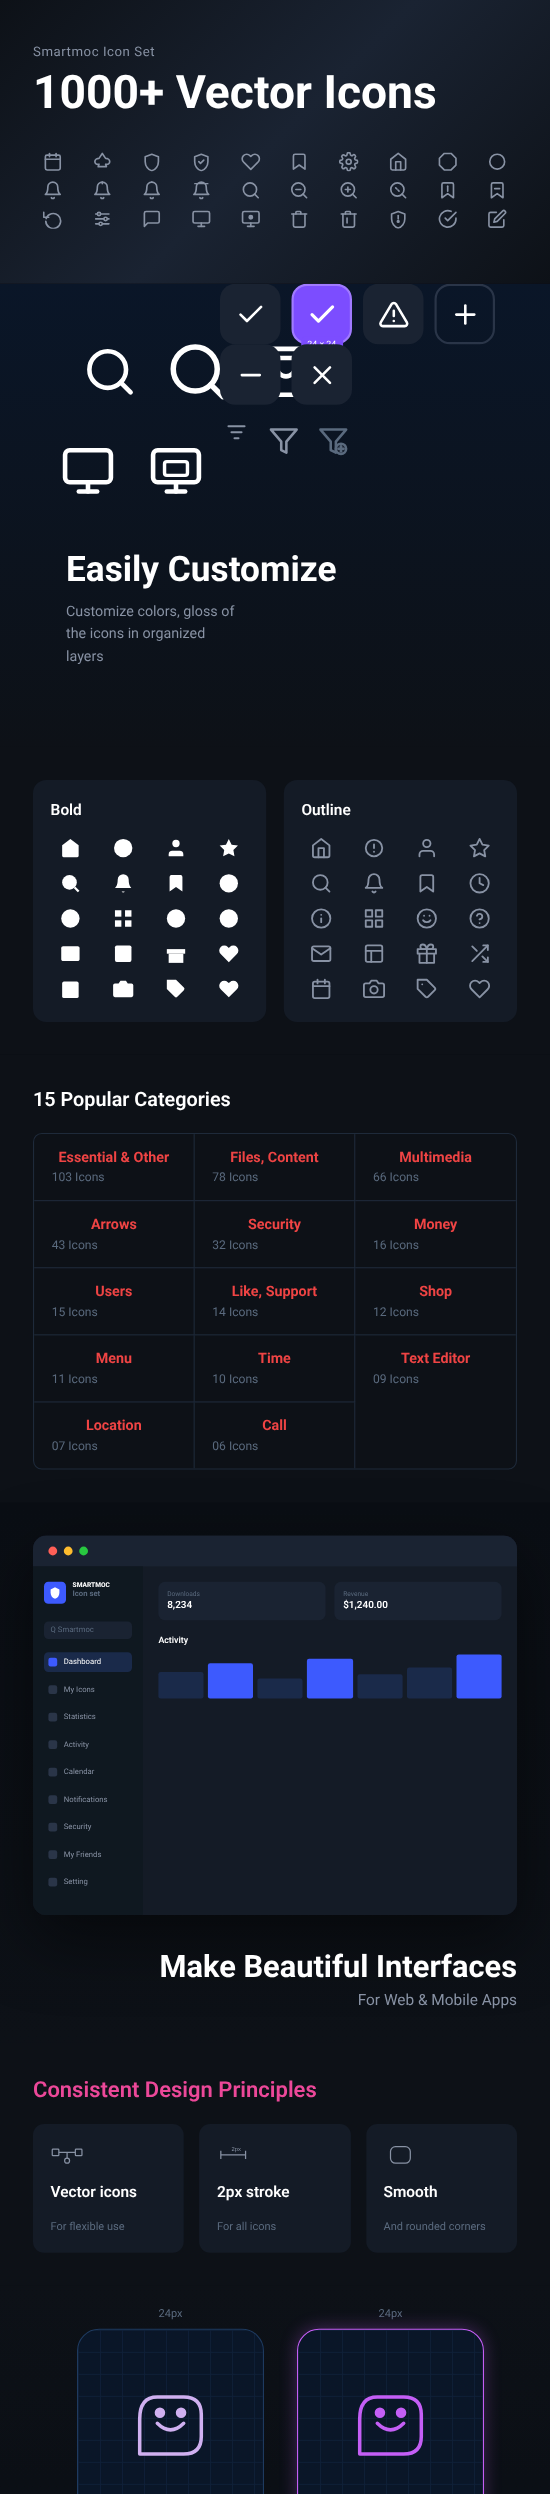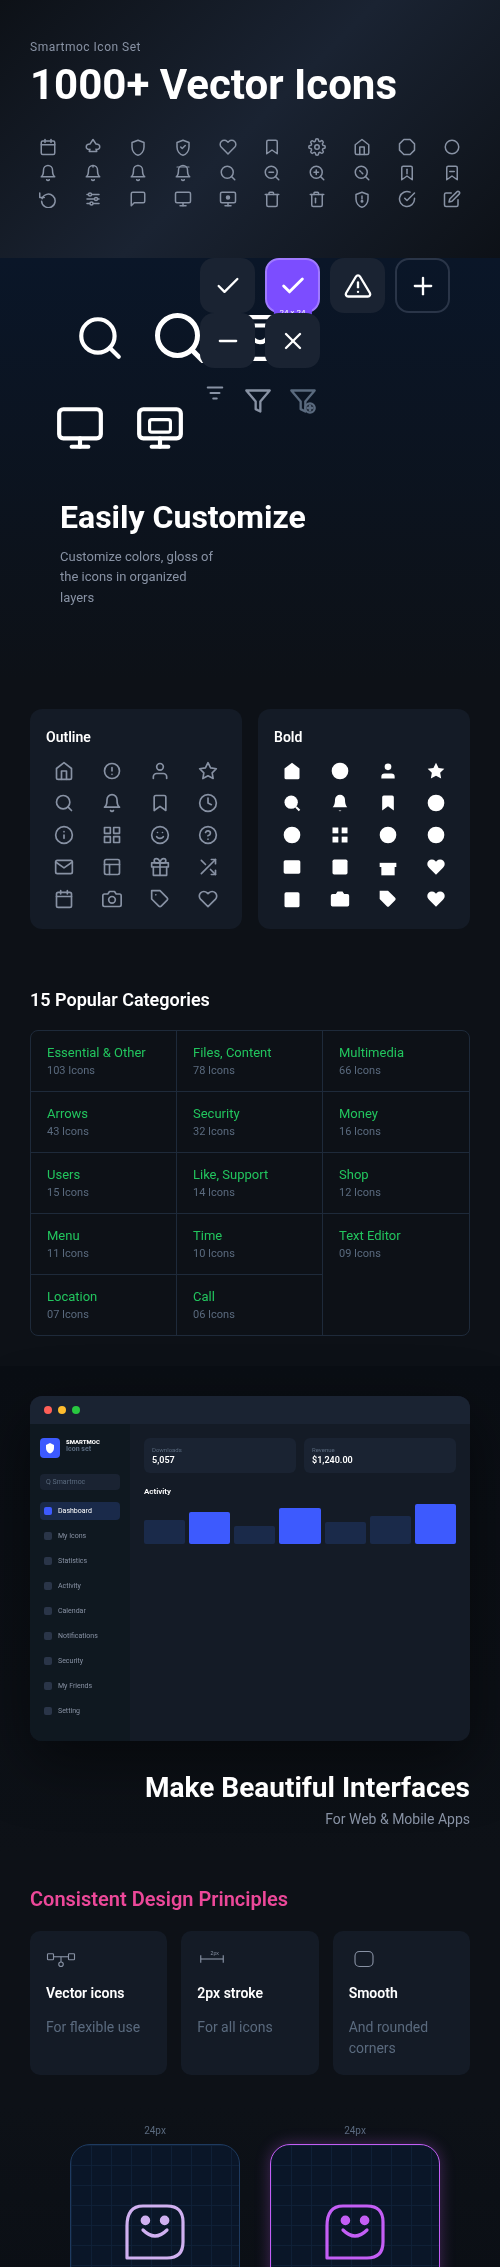--- a/index.html
+++ b/index.html
@@ -198,23 +198,24 @@
       border-bottom: 1px solid #1e2a3a;
     }
     .category-cell:nth-child(3n) {
       border-right: none;
     }
     .category-cell:nth-last-child(-n+3) {
       border-bottom: none;
     }
     .category-name {
       font-size: 13px;
-      font-weight: 400;
-      color: #22c55e;
+      font-weight: 700;
+      color: #ef4444;
       margin-bottom: 4px;
+      text-align: center;
     }
     .category-count {
       font-size: 11px;
       color: #5a6a7e;
     }
 
     
     .interface-section {
       background: linear-gradient(to bottom, #0a0e14, #0d1117);
       padding: 30px;
@@ -383,21 +384,21 @@
       margin-bottom: 10px;
       color: #8892a4;
     }
     .principle-name {
       font-size: 14px;
       font-weight: 600;
       color: #ffffff;
       margin-bottom: 4px;
     }
     .principle-desc {
-      font-size: 14px;
+      font-size: 10px;
       color: #5a6a7e;
       line-height: 1.5;
       margin-top: 16px;
     }
 
     
     .showcase-section {
       background: linear-gradient(to bottom, #0d1117, #0a0e14);
       padding: 20px 30px 40px;
       display: flex;
@@ -768,20 +769,133 @@
               </svg>
           </div>
         </div>
       </div>
     </div>
   </div>
 </section>
 
 <section class="style-section">
   <div class="style-card">
+    <div class="style-card-title">Bold</div>
+    <div class="style-icon-grid">
+      <div class="style-icon">
+        <svg width="20" height="20" viewBox="0 0 24 24">
+            <path d="M3 9l9-7 9 7v11a2 2 0 0 1-2 2H5a2 2 0 0 1-2-2z" fill="#ffffff"></path>
+          </svg>
+      </div>
+      <div class="style-icon">
+        <svg width="20" height="20" viewBox="0 0 24 24">
+            <circle cx="12" cy="12" r="10" fill="#ffffff"></circle>
+          </svg>
+      </div>
+      <div class="style-icon">
+        <svg width="20" height="20" viewBox="0 0 24 24">
+            <path d="M20 21v-2a4 4 0 0 0-4-4H8a4 4 0 0 0-4 4v2" fill="#ffffff"></path>
+            <circle cx="12" cy="7" r="4" fill="#ffffff"></circle>
+          </svg>
+      </div>
+      <div class="style-icon">
+        <svg width="20" height="20" viewBox="0 0 24 24">
+            <polygon points="12 2 15.09 8.26 22 9.27 17 14.14 18.18 21.02 12 17.77 5.82 21.02 7 14.14 2 9.27 8.91 8.26 12 2" fill="#ffffff"></polygon>
+          </svg>
+      </div>
+      <div class="style-icon">
+        <svg width="20" height="20" viewBox="0 0 24 24">
+            <circle cx="11" cy="11" r="8" fill="#ffffff"></circle>
+            <line x1="21" y1="21" x2="16.65" y2="16.65" stroke="#ffffff" stroke-width="2.5"></line>
+          </svg>
+      </div>
+      <div class="style-icon">
+        <svg width="20" height="20" viewBox="0 0 24 24">
+            <path d="M18 8A6 6 0 0 0 6 8c0 7-3 9-3 9h18s-3-2-3-9" fill="#ffffff"></path>
+            <path d="M13.73 21a2 2 0 0 1-3.46 0" fill="#ffffff"></path>
+          </svg>
+      </div>
+      <div class="style-icon">
+        <svg width="20" height="20" viewBox="0 0 24 24">
+            <path d="M19 21l-7-5-7 5V5a2 2 0 0 1 2-2h10a2 2 0 0 1 2 2z" fill="#ffffff"></path>
+          </svg>
+      </div>
+      <div class="style-icon">
+        <svg width="20" height="20" viewBox="0 0 24 24">
+            <circle cx="12" cy="12" r="10" fill="#ffffff"></circle>
+          </svg>
+      </div>
+      <div class="style-icon">
+        <svg width="20" height="20" viewBox="0 0 24 24">
+            <circle cx="12" cy="12" r="10" fill="#ffffff"></circle>
+          </svg>
+      </div>
+      <div class="style-icon">
+        <svg width="20" height="20" viewBox="0 0 24 24">
+            <rect x="3" y="3" width="7" height="7" fill="#ffffff"></rect>
+            <rect x="14" y="3" width="7" height="7" fill="#ffffff"></rect>
+            <rect x="3" y="14" width="7" height="7" fill="#ffffff"></rect>
+            <rect x="14" y="14" width="7" height="7" fill="#ffffff"></rect>
+          </svg>
+      </div>
+      <div class="style-icon">
+        <svg width="20" height="20" viewBox="0 0 24 24">
+            <circle cx="12" cy="12" r="10" fill="#ffffff"></circle>
+          </svg>
+      </div>
+      <div class="style-icon">
+        <svg width="20" height="20" viewBox="0 0 24 24">
+            <circle cx="12" cy="12" r="10" fill="#ffffff"></circle>
+          </svg>
+      </div>
+      <div class="style-icon">
+        <svg width="20" height="20" viewBox="0 0 24 24">
+            <path d="M4 4h16c1.1 0 2 .9 2 2v12c0 1.1-.9 2-2 2H4c-1.1 0-2-.9-2-2V6c0-1.1.9-2 2-2z" fill="#ffffff"></path>
+          </svg>
+      </div>
+      <div class="style-icon">
+        <svg width="20" height="20" viewBox="0 0 24 24">
+            <rect x="3" y="3" width="18" height="18" rx="2" fill="#ffffff"></rect>
+          </svg>
+      </div>
+      <div class="style-icon">
+        <svg width="20" height="20" viewBox="0 0 24 24">
+            <rect x="2" y="7" width="20" height="5" fill="#ffffff"></rect>
+            <rect x="4" y="12" width="16" height="10" fill="#ffffff"></rect>
+          </svg>
+      </div>
+      <div class="style-icon">
+        <svg width="20" height="20" viewBox="0 0 24 24">
+            <path d="M20.84 4.61a5.5 5.5 0 0 0-7.78 0L12 5.67l-1.06-1.06a5.5 5.5 0 0 0-7.78 7.78l1.06 1.06L12 21.23l7.78-7.78 1.06-1.06a5.5 5.5 0 0 0 0-7.78z" fill="#ffffff"></path>
+          </svg>
+      </div>
+      <div class="style-icon">
+        <svg width="20" height="20" viewBox="0 0 24 24">
+            <rect x="3" y="4" width="18" height="18" rx="2" fill="#ffffff"></rect>
+          </svg>
+      </div>
+      <div class="style-icon">
+        <svg width="20" height="20" viewBox="0 0 24 24">
+            <path d="M23 19a2 2 0 0 1-2 2H3a2 2 0 0 1-2-2V8a2 2 0 0 1 2-2h4l2-3h6l2 3h4a2 2 0 0 1 2 2z" fill="#ffffff"></path>
+          </svg>
+      </div>
+      <div class="style-icon">
+        <svg width="20" height="20" viewBox="0 0 24 24">
+            <path d="M20.59 13.41l-7.17 7.17a2 2 0 0 1-2.83 0L2 12V2h10l8.59 8.59a2 2 0 0 1 0 2.82z" fill="#ffffff"></path>
+          </svg>
+      </div>
+      <div class="style-icon">
+        <svg width="20" height="20" viewBox="0 0 24 24">
+            <path d="M20.84 4.61a5.5 5.5 0 0 0-7.78 0L12 5.67l-1.06-1.06a5.5 5.5 0 0 0-7.78 7.78l1.06 1.06L12 21.23l7.78-7.78 1.06-1.06a5.5 5.5 0 0 0 0-7.78z" fill="#ffffff"></path>
+          </svg>
+      </div>
+    </div>
+  </div>
+
+  <div class="style-card">
     <div class="style-card-title">Outline</div>
     <div class="style-icon-grid">
       <div class="style-icon outline">
         <svg width="20" height="20" class="icon-svg" viewBox="0 0 24 24" stroke="#8892a4">
             <path d="M3 9l9-7 9 7v11a2 2 0 0 1-2 2H5a2 2 0 0 1-2-2z"></path>
             <polyline points="9 22 9 12 15 12 15 22"></polyline>
           </svg>
       </div>
       <div class="style-icon outline">
         <svg width="20" height="20" class="icon-svg" viewBox="0 0 24 24" stroke="#8892a4">
@@ -901,133 +1015,20 @@
       </div>
       <div class="style-icon outline">
         <svg width="20" height="20" class="icon-svg" viewBox="0 0 24 24" stroke="#8892a4">
             <path d="M20.59 13.41l-7.17 7.17a2 2 0 0 1-2.83 0L2 12V2h10l8.59 8.59a2 2 0 0 1 0 2.82z"></path>
             <line x1="7" y1="7" x2="7.01" y2="7"></line>
           </svg>
       </div>
       <div class="style-icon outline">
         <svg width="20" height="20" class="icon-svg" viewBox="0 0 24 24" stroke="#8892a4">
             <path d="M20.84 4.61a5.5 5.5 0 0 0-7.78 0L12 5.67l-1.06-1.06a5.5 5.5 0 0 0-7.78 7.78l1.06 1.06L12 21.23l7.78-7.78 1.06-1.06a5.5 5.5 0 0 0 0-7.78z"></path>
-          </svg>
-      </div>
-    </div>
-  </div>
-
-  <div class="style-card">
-    <div class="style-card-title">Bold</div>
-    <div class="style-icon-grid">
-      <div class="style-icon">
-        <svg width="20" height="20" viewBox="0 0 24 24">
-            <path d="M3 9l9-7 9 7v11a2 2 0 0 1-2 2H5a2 2 0 0 1-2-2z" fill="#ffffff"></path>
-          </svg>
-      </div>
-      <div class="style-icon">
-        <svg width="20" height="20" viewBox="0 0 24 24">
-            <circle cx="12" cy="12" r="10" fill="#ffffff"></circle>
-          </svg>
-      </div>
-      <div class="style-icon">
-        <svg width="20" height="20" viewBox="0 0 24 24">
-            <path d="M20 21v-2a4 4 0 0 0-4-4H8a4 4 0 0 0-4 4v2" fill="#ffffff"></path>
-            <circle cx="12" cy="7" r="4" fill="#ffffff"></circle>
-          </svg>
-      </div>
-      <div class="style-icon">
-        <svg width="20" height="20" viewBox="0 0 24 24">
-            <polygon points="12 2 15.09 8.26 22 9.27 17 14.14 18.18 21.02 12 17.77 5.82 21.02 7 14.14 2 9.27 8.91 8.26 12 2" fill="#ffffff"></polygon>
-          </svg>
-      </div>
-      <div class="style-icon">
-        <svg width="20" height="20" viewBox="0 0 24 24">
-            <circle cx="11" cy="11" r="8" fill="#ffffff"></circle>
-            <line x1="21" y1="21" x2="16.65" y2="16.65" stroke="#ffffff" stroke-width="2.5"></line>
-          </svg>
-      </div>
-      <div class="style-icon">
-        <svg width="20" height="20" viewBox="0 0 24 24">
-            <path d="M18 8A6 6 0 0 0 6 8c0 7-3 9-3 9h18s-3-2-3-9" fill="#ffffff"></path>
-            <path d="M13.73 21a2 2 0 0 1-3.46 0" fill="#ffffff"></path>
-          </svg>
-      </div>
-      <div class="style-icon">
-        <svg width="20" height="20" viewBox="0 0 24 24">
-            <path d="M19 21l-7-5-7 5V5a2 2 0 0 1 2-2h10a2 2 0 0 1 2 2z" fill="#ffffff"></path>
-          </svg>
-      </div>
-      <div class="style-icon">
-        <svg width="20" height="20" viewBox="0 0 24 24">
-            <circle cx="12" cy="12" r="10" fill="#ffffff"></circle>
-          </svg>
-      </div>
-      <div class="style-icon">
-        <svg width="20" height="20" viewBox="0 0 24 24">
-            <circle cx="12" cy="12" r="10" fill="#ffffff"></circle>
-          </svg>
-      </div>
-      <div class="style-icon">
-        <svg width="20" height="20" viewBox="0 0 24 24">
-            <rect x="3" y="3" width="7" height="7" fill="#ffffff"></rect>
-            <rect x="14" y="3" width="7" height="7" fill="#ffffff"></rect>
-            <rect x="3" y="14" width="7" height="7" fill="#ffffff"></rect>
-            <rect x="14" y="14" width="7" height="7" fill="#ffffff"></rect>
-          </svg>
-      </div>
-      <div class="style-icon">
-        <svg width="20" height="20" viewBox="0 0 24 24">
-            <circle cx="12" cy="12" r="10" fill="#ffffff"></circle>
-          </svg>
-      </div>
-      <div class="style-icon">
-        <svg width="20" height="20" viewBox="0 0 24 24">
-            <circle cx="12" cy="12" r="10" fill="#ffffff"></circle>
-          </svg>
-      </div>
-      <div class="style-icon">
-        <svg width="20" height="20" viewBox="0 0 24 24">
-            <path d="M4 4h16c1.1 0 2 .9 2 2v12c0 1.1-.9 2-2 2H4c-1.1 0-2-.9-2-2V6c0-1.1.9-2 2-2z" fill="#ffffff"></path>
-          </svg>
-      </div>
-      <div class="style-icon">
-        <svg width="20" height="20" viewBox="0 0 24 24">
-            <rect x="3" y="3" width="18" height="18" rx="2" fill="#ffffff"></rect>
-          </svg>
-      </div>
-      <div class="style-icon">
-        <svg width="20" height="20" viewBox="0 0 24 24">
-            <rect x="2" y="7" width="20" height="5" fill="#ffffff"></rect>
-            <rect x="4" y="12" width="16" height="10" fill="#ffffff"></rect>
-          </svg>
-      </div>
-      <div class="style-icon">
-        <svg width="20" height="20" viewBox="0 0 24 24">
-            <path d="M20.84 4.61a5.5 5.5 0 0 0-7.78 0L12 5.67l-1.06-1.06a5.5 5.5 0 0 0-7.78 7.78l1.06 1.06L12 21.23l7.78-7.78 1.06-1.06a5.5 5.5 0 0 0 0-7.78z" fill="#ffffff"></path>
-          </svg>
-      </div>
-      <div class="style-icon">
-        <svg width="20" height="20" viewBox="0 0 24 24">
-            <rect x="3" y="4" width="18" height="18" rx="2" fill="#ffffff"></rect>
-          </svg>
-      </div>
-      <div class="style-icon">
-        <svg width="20" height="20" viewBox="0 0 24 24">
-            <path d="M23 19a2 2 0 0 1-2 2H3a2 2 0 0 1-2-2V8a2 2 0 0 1 2-2h4l2-3h6l2 3h4a2 2 0 0 1 2 2z" fill="#ffffff"></path>
-          </svg>
-      </div>
-      <div class="style-icon">
-        <svg width="20" height="20" viewBox="0 0 24 24">
-            <path d="M20.59 13.41l-7.17 7.17a2 2 0 0 1-2.83 0L2 12V2h10l8.59 8.59a2 2 0 0 1 0 2.82z" fill="#ffffff"></path>
-          </svg>
-      </div>
-      <div class="style-icon">
-        <svg width="20" height="20" viewBox="0 0 24 24">
-            <path d="M20.84 4.61a5.5 5.5 0 0 0-7.78 0L12 5.67l-1.06-1.06a5.5 5.5 0 0 0-7.78 7.78l1.06 1.06L12 21.23l7.78-7.78 1.06-1.06a5.5 5.5 0 0 0 0-7.78z" fill="#ffffff"></path>
           </svg>
       </div>
     </div>
   </div>
 </section>
 
 <section class="categories-section">
   <div class="section-title">15 Popular Categories</div>
   <div class="categories-grid">
 
@@ -1149,21 +1150,21 @@
         </div>
         <div class="sidebar-item-mock">
           <div class="sidebar-item-dot gray"></div>
           <div class="sidebar-item-label">Setting</div>
         </div>
       </div>
       <div class="main-mock">
         <div class="stats-row">
           <div class="stat-card">
             <div class="stat-label">Downloads</div>
-            <div class="stat-value">5,057</div>
+            <div class="stat-value">8,234</div>
           </div>
           <div class="stat-card">
             <div class="stat-label">Revenue</div>
             <div class="stat-value">$1,240.00</div>
           </div>
         </div>
         <div class="activity-label">Activity</div>
         <div class="mini-chart">
           <div class="chart-bar" style="height:60%;"></div>
           <div class="chart-bar active" style="height:80%;"></div>

